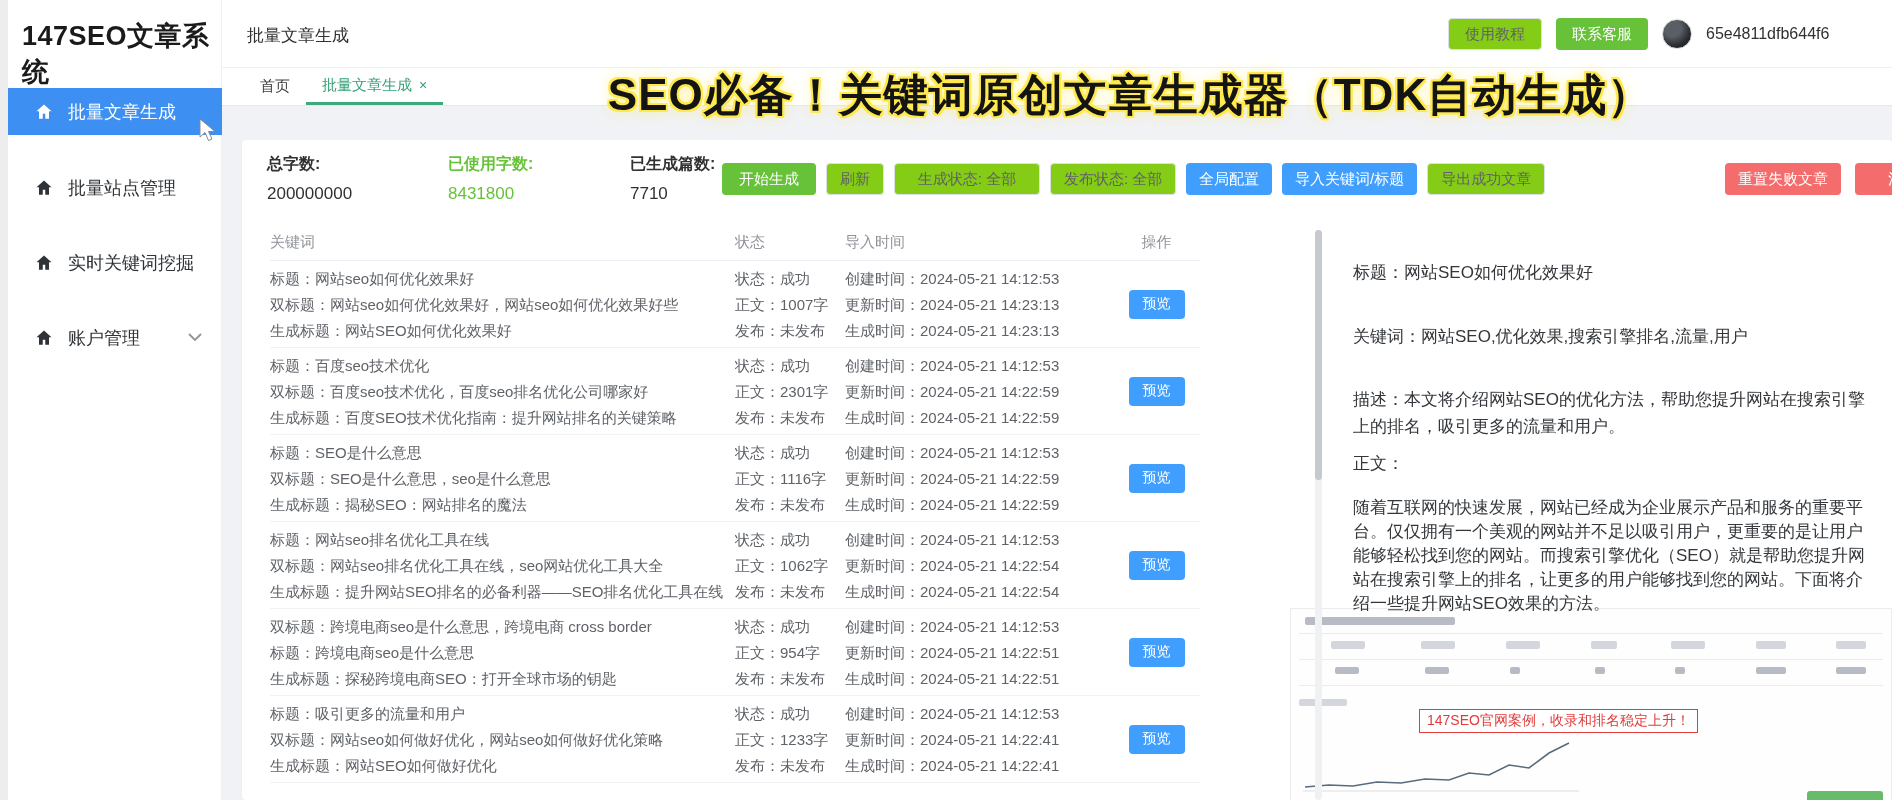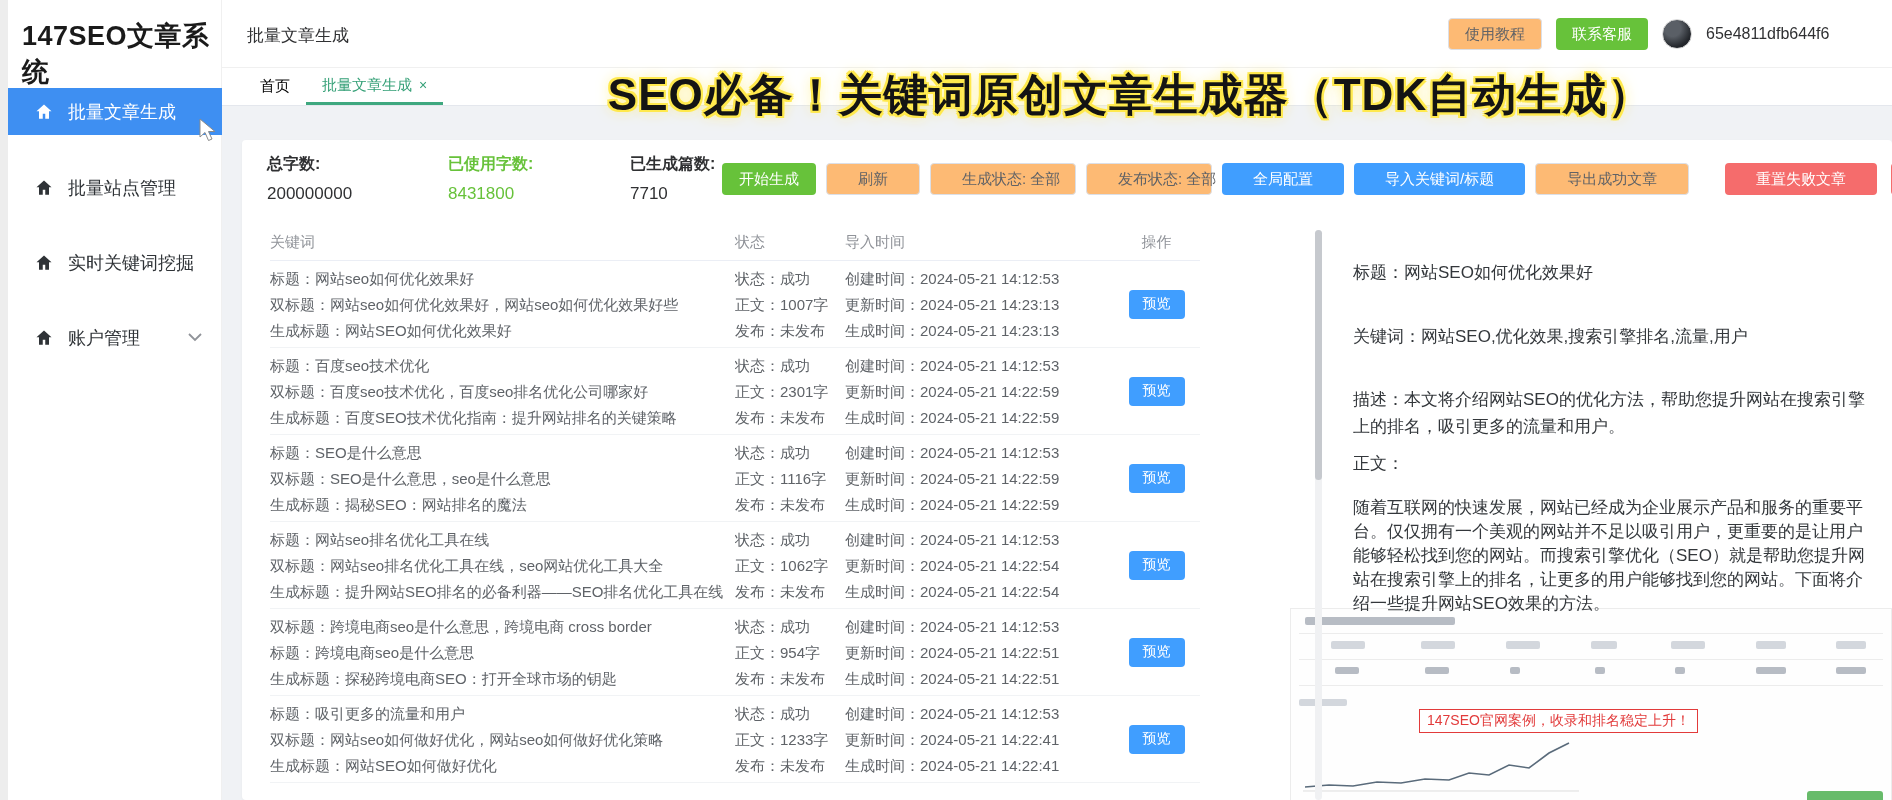--- a/index.html
+++ b/index.html
@@ -19,48 +19,48 @@
   .nav-item { position:absolute; left:0; width:222px; height:47px; display:flex; align-items:center; padding-left:34px; font-size:18px; color:#2f3337; cursor:pointer; }
   .nav-item .nav-ico { width:20px; height:20px; margin-right:14px; flex:0 0 auto; }
   .nav-item.active { background:#3e8ff2; color:#fff; }
   .nav-item .chev { margin-left:auto; margin-right:20px; }
 
   
   .topbar { position:absolute; left:222px; top:0; width:1670px; height:68px; background:#fff; border-bottom:1px solid #f0f0f0; z-index:20; }
   .breadcrumb { position:absolute; left:25px; top:24px; font-size:17px; color:#303133; }
   .topbar-right { position:absolute; right:-14px; top:0; height:68px; display:flex; align-items:center; gap:14px; }
   .btn { border:none; border-radius:4px; font-family:inherit; cursor:pointer; white-space:nowrap; }
-  .btn-plain { background:#fdba74; border:1px solid #dcdfe6; color:#606266; }
+  .btn-plain { background:#84cc16; border:1px solid #dcdfe6; color:#606266; }
   .btn-green { background:#67c23a; color:#fff; }
   .btn-blue  { background:#409eff; color:#fff; }
   .btn-red   { background:#f56c6c; color:#fff; }
   .top-btn { height:32px; padding:0 16px; font-size:15px; }
   .avatar { width:30px; height:30px; border-radius:50%; background:radial-gradient(circle at 35% 30%, #5a5f66 0 30%, #23262b 70%); border:1px solid #d8d8d8; flex:0 0 auto; }
   .user-id { font-size:16px; color:#303133; width:200px; overflow:hidden; }
 
   
   .tabbar { position:absolute; left:222px; top:68px; width:1670px; height:38px; background:#fff; border-bottom:1px solid #e4e7ed; display:flex; align-items:stretch; padding-left:22px; z-index:19; }
-  .tab { display:flex; align-items:center; padding:0 16px; font-size:15px; color:#000000; cursor:pointer; }
+  .tab { display:flex; align-items:center; padding:0 16px; font-size:15px; color:#404040; cursor:pointer; }
   .tab.active { color:#35a077; border-bottom:3px solid #3fa87f; }
   .tab .close { margin-left:7px; font-size:14px; color:#35a077; }
 
   
   .headline { position:absolute; left:470px; top:66px; width:1320px; text-align:center; z-index:50; font-size:44px; font-weight:900; color:#141414; letter-spacing:1px; pointer-events:none;
     text-shadow:-2px -2px 0 #ffe94d, 0 -2px 0 #ffe94d, 2px -2px 0 #ffe94d, -2px 0 0 #ffe94d, 2px 0 0 #ffe94d, -2px 2px 0 #ffe94d, 0 2px 0 #ffe94d, 2px 2px 0 #ffe94d, 0 0 14px rgba(255,236,110,.95);
   }
 
   
   .card { position:absolute; left:242px; top:140px; width:1650px; height:660px; background:#fff; border-radius:4px; box-shadow:0 1px 3px rgba(0,0,0,.04); z-index:10; }
   .stats { position:absolute; left:25px; top:14px; display:flex; }
   .stat { margin-right:48px; }
   .stat .s-label { font-size:16px; font-weight:bold; color:#303133; }
   .stat .s-value { font-size:17px; margin-top:9px; color:#303133; }
   .stat.green .s-label, .stat.green .s-value { color:#67c23a; }
   .toolbar { position:absolute; left:448px; top:23px; display:flex; gap:10px; align-items:center;margin-left:32px; }
-  .tb-btn { height:32px; padding:0 31px; font-size:15px; }
+  .tb-btn { height:32px; padding:0 13px; font-size:15px; }
   .danger-group { position:absolute; top:23px; left:1483px; display:flex; gap:14px; }
 
   
   .table { position:absolute; left:28px; top:85px; width:930px; }
   .thead { display:flex; height:36px; align-items:center; font-size:15px; color:#909399; border-bottom:1px solid #ebeef5; }
   .c-kw { width:465px; } .c-st { width:110px; } .c-tm { width:268px; } .c-act { width:87px; text-align:center; }
   .trow { display:flex; border-bottom:1px solid #f1f3f5; padding:5px 0; height:87px; align-items:flex-start; }
   .trow .ln { line-height:26px; font-size:15px; color:#5f6368; white-space:nowrap; overflow:hidden; }
   .trow .c-act { display:flex; align-items:center; justify-content:center; height:76px; }
   .btn-preview { width:56px; height:29px; font-size:14px; }

